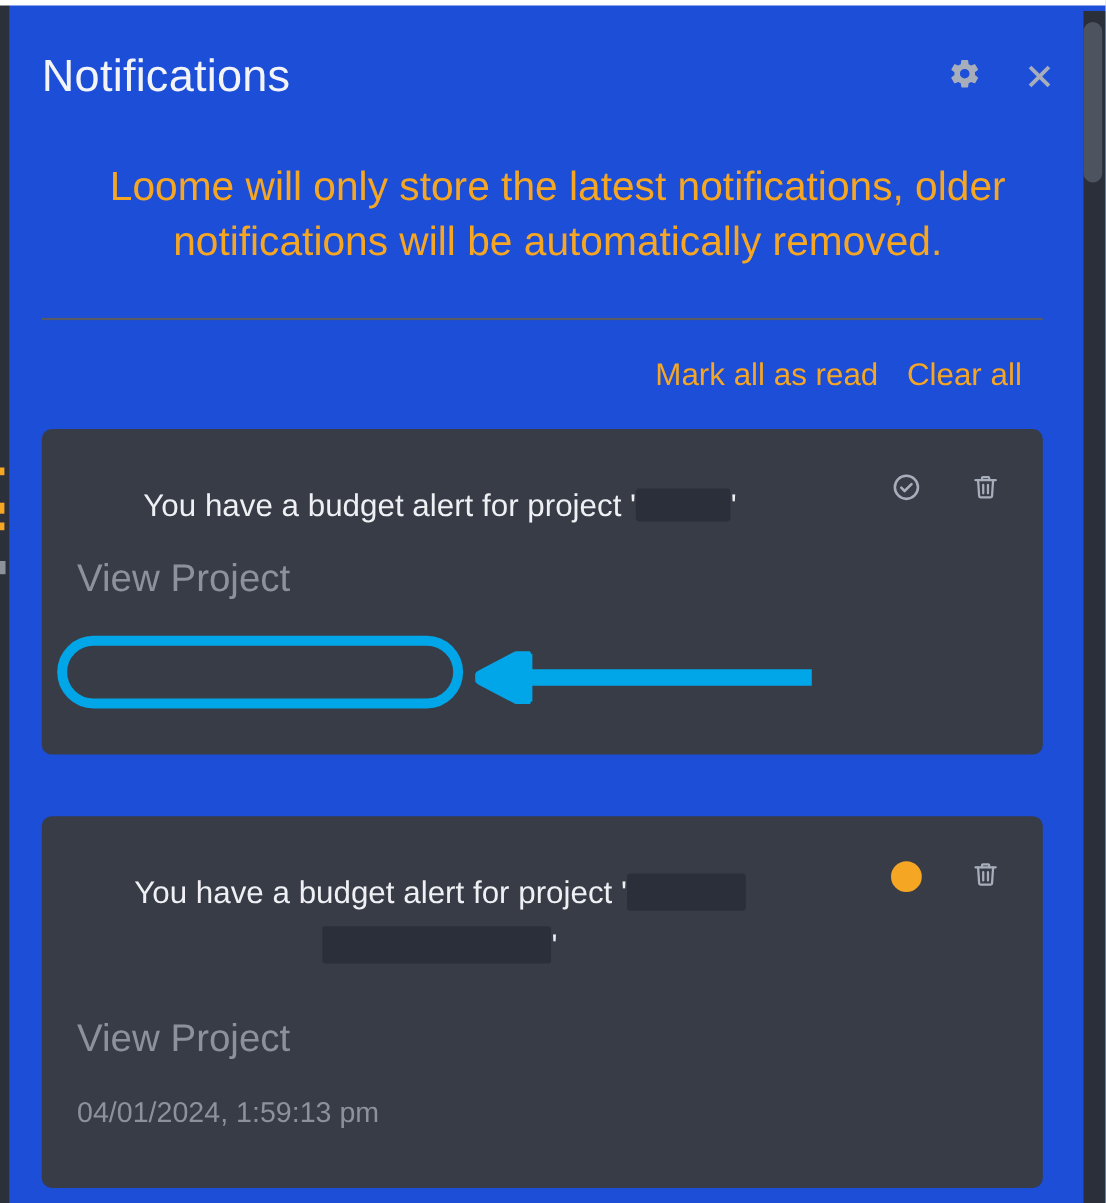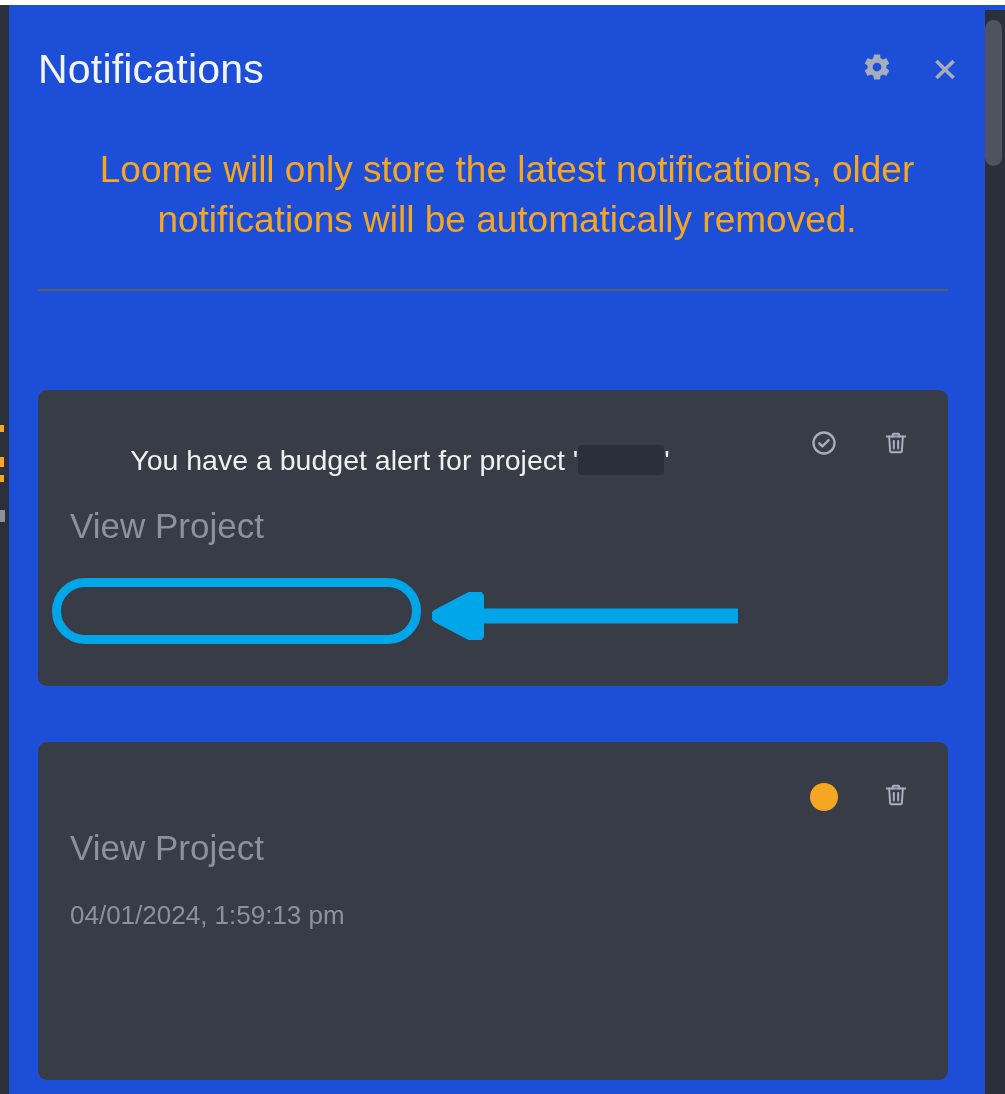--- a/index.html
+++ b/index.html
@@ -268,20 +268,24 @@
             </svg>
           </span>
         </div>
       </div>
 
       <div class="panel-subtitle">Loome will only store the latest notifications, older notifications will be automatically removed.</div>
 
       <div class="divider"></div>
     </div>
 
+    <div class="bulk-actions">
+      <span class="bulk-link">Mark all as read</span>
+      <span class="bulk-link">Clear all</span>
+    </div>
 
     <div class="notif-list">
 
       <div class="notif-card card-1">
         <div class="card-icons">
           <div class="card-icon">
             <span>
               <svg width="28" height="28" viewBox="0 0 24 24" fill="none" stroke="#a7adbb" stroke-width="2" stroke-linecap="round" stroke-linejoin="round">
                 <circle cx="12" cy="12" r="9"></circle>
                 <path d="M8 12.3l2.6 2.6L16 9.5"></path>
@@ -319,20 +323,23 @@
               <svg width="26" height="28" viewBox="0 0 24 24" fill="none" stroke="#a7adbb" stroke-width="1.9" stroke-linecap="round" stroke-linejoin="round">
                 <path d="M3.5 6h17"></path>
                 <path d="M9 6V4.2c0-.4.3-.7.7-.7h4.6c.4 0 .7.3.7.7V6"></path>
                 <path d="M5.7 6l.9 13.4c0 .6.5 1.1 1.1 1.1h8.6c.6 0 1.1-.5 1.1-1.1L18.3 6"></path>
                 <path d="M10 10v7M14 10v7"></path>
               </svg>
             </span>
           </div>
         </div>
 
+        <div class="notif-message">
+          <span>You have a budget alert for project '</span><span class="redact w2"></span><span class="redact w3"></span><span>'</span>
+        </div>
 
         <div>
           <span class="view-project">View Project</span>
         </div>
         <div>
           <span class="notif-time">04/01/2024, 1:59:13 pm</span>
         </div>
       </div>
 
     </div>

